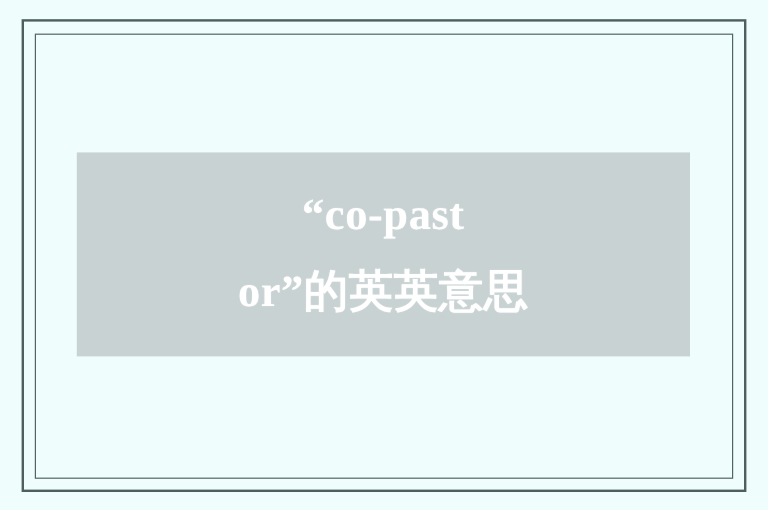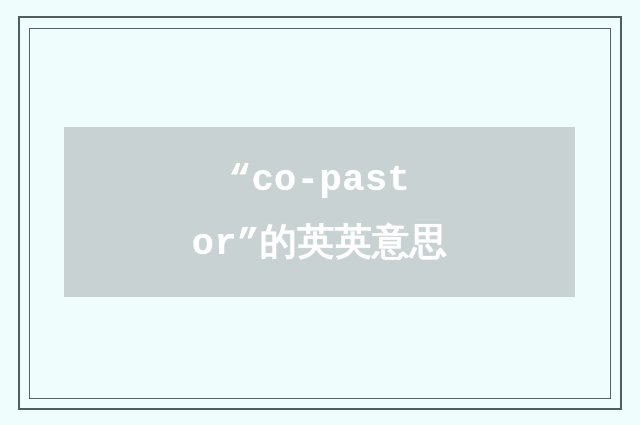--- a/index.html
+++ b/index.html
@@ -57,21 +57,21 @@
     display: flex;
     align-items: center;
     justify-content: center;
     box-sizing: border-box;
   }
 
   .headline {
     margin: 0;
     padding: 0 10px;
     color: #ffffff;
-    font-family: Liberation Mono, monospace;
+    font-family: Liberation Serif, serif;
     font-weight: bold;
     font-size: 37px;
     line-height: 64px;
     letter-spacing: 0.5px;
     text-align: center;
     white-space: pre-line;
     text-shadow: 0 0 1.2px rgba(255,255,255,0.55);
   }
 </style>
 </head>

